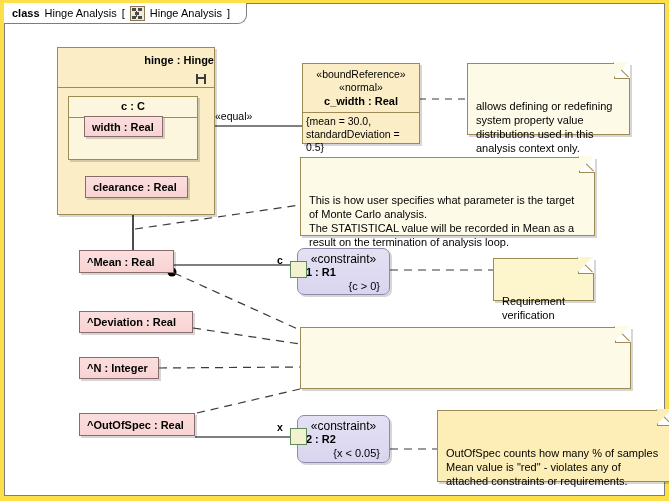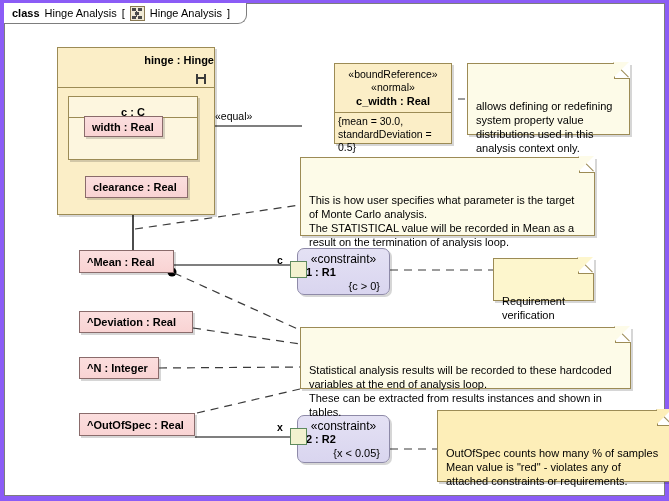--- a/index.html
+++ b/index.html
@@ -8,21 +8,21 @@
     background: #ffffff;
   }
   body {
     font-family: "Liberation Sans", sans-serif;
     -webkit-font-smoothing: none;
   }
   #canvas {
     position: relative;
     width: 669px;
     height: 501px;
-    background: #8b5cf6;
+    background: #fde047;
     overflow: hidden;
   }
 
   
   .frame {
     position: absolute;
     left: 4px;
     top: 3px;
     width: 661px;
     height: 493px;
@@ -121,21 +121,21 @@
     border: 1px solid #9c8b55;
     box-sizing: border-box;
   }
   .c-head {
     height: 21px;
     border-bottom: 1px solid #9c8b55;
     box-sizing: border-box;
     text-align: center;
     font-size: 11px;
     font-weight: bold;
-    padding-top: 9px;
+    padding-top: 3px;
     color: #000;
   }
 
   
   .prop {
     position: absolute;
     background: linear-gradient(to bottom, #fbdede, #f9d3d3);
     border: 1px solid #8a6b6b;
     box-sizing: border-box;
     font-size: 11px;
@@ -155,21 +155,20 @@
   #prop-outofspec{ left: 79px;  top: 413px; width: 116px; height: 23px; }
 
   
   .bound-ref {
     position: absolute;
     left: 302px; top: 63px;
     width: 118px; height: 81px;
     background: #fbeec7;
     border: 1px solid #9c8b55;
     box-sizing: border-box;
-    margin-left: 32px;
   }
   .bound-ref .br-top {
     text-align: center;
     padding: 4px 2px 0 2px;
     font-size: 10.5px;
     color: #000;
     line-height: 13px;
   }
   .bound-ref .br-top .nm {
     font-weight: bold;
@@ -410,22 +409,20 @@
 The STATISTICAL value will be recorded in Mean as a result on the termination of analysis loop.</span>
   </div>
 
   <div class="note sh" id="note-reqverify">
     <span class="fold"></span>
     <span>Requirement verification</span>
   </div>
 
   <div class="note sh" id="note-statistical">
     <span class="fold"></span>
-    <span>Statistical analysis results will be recorded to these hardcoded variables at the end of analysis loop.
-These can be extracted from results instances and shown in tables.</span>
   </div>
 
   <div class="note sh" id="note-outofspec">
     <span class="fold"></span>
     <span>OutOfSpec counts how many % of samples Mean value is "red" - violates any of attached constraints or requirements.</span>
   </div>
 
 </div>
 
 </body></html>

